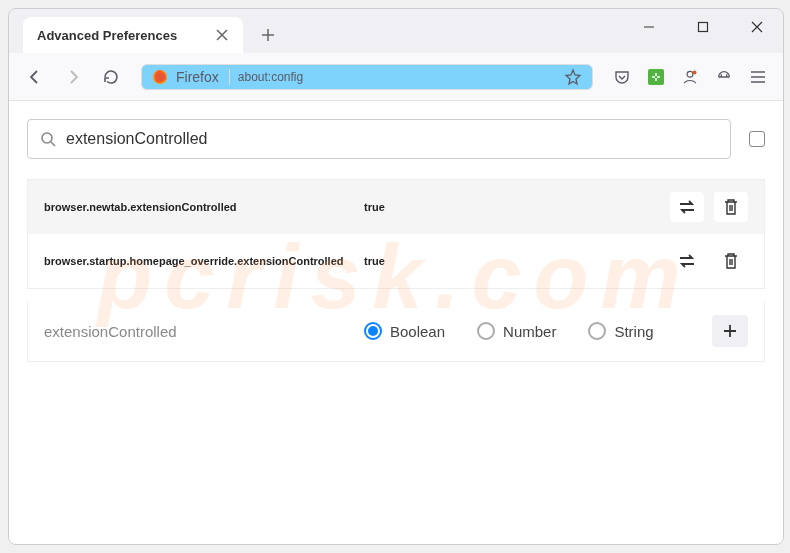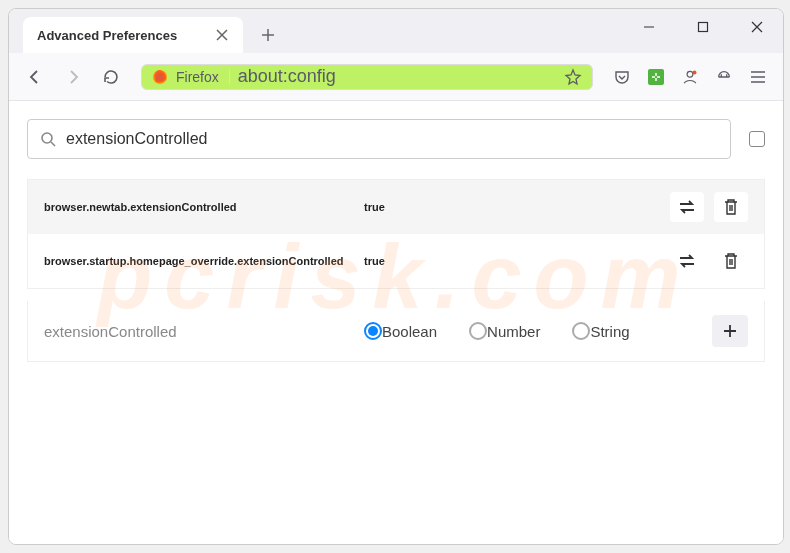--- a/index.html
+++ b/index.html
@@ -7,45 +7,45 @@
 .window { background: #fff; border: 1px solid #ccc; border-radius: 8px; width: 776px; height: 537px; margin: 8px; overflow: hidden; display: flex; flex-direction: column; }
 .titlebar { background: #f0f0f4; height: 44px; display: flex; align-items: flex-end; padding: 0 8px; position: relative; }
 .tab { background: #fff; border-radius: 8px 8px 0 0; padding: 8px 14px; display: flex; align-items: center; gap: 10px; font-size: 13px; color: #333; min-width: 220px; height: 36px; margin-left: 6px; font-weight: bold; }
 .tab-close { width: 14px; height: 14px; color: #666; cursor: pointer; display: flex; align-items: center; justify-content: center; margin-left: auto; }
 .newtab { margin-left: 12px; color: #666; padding: 6px; cursor: pointer; display: flex; align-items: center; justify-content: center; height: 36px; }
 .window-controls { position: absolute; right: 8px; top: 0; height: 36px; display: flex; align-items: center; gap: 18px; }
 .wcbtn { width: 36px; height: 32px; display: flex; align-items: center; justify-content: center; color: #333; cursor: pointer; }
 .toolbar { background: #f9f9fb; height: 48px; display: flex; align-items: center; padding: 0 10px; gap: 6px; border-bottom: 1px solid #e5e5e5; }
 .nav-btn { width: 32px; height: 32px; display: flex; align-items: center; justify-content: center; color: #5b5b66; border-radius: 4px; cursor: pointer; }
 .nav-btn.disabled { color: #bbb; }
-.urlbar { flex: 1; background: #bef264; border: 1px solid #ddd; border-radius: 6px; height: 26px; display: flex; align-items: center; padding: 0 10px; gap: 8px; margin: 0 8px; justify-content: center; }
+.urlbar { flex: 1; background: #7dd3fc; border: 1px solid #ddd; border-radius: 6px; height: 26px; display: flex; align-items: center; padding: 0 10px; gap: 8px; margin: 0 8px; justify-content: center; }
 .firefox-icon { width: 16px; height: 16px; }
 .url-ctx { color: #5b5b66; font-size: 14px; border-right: 1px solid #ddd; padding-right: 10px; }
-.url-text { color: #5b5b66; font-size: 18px; flex: 1; }
+.url-text { color: #5b5b66; font-size: 12px; flex: 1; }
 .url-star { color: #5b5b66; }
 .toolbar-icons { display: flex; align-items: center; gap: 16px; padding: 0 6px; }
 .toolbar-icon { width: 18px; height: 18px; display: flex; align-items: center; justify-content: center; color: #5b5b66; }
 .content { flex: 1; background: #fff; padding: 18px; overflow-y: auto; }
 .search-row { display: flex; align-items: center; gap: 18px; margin-bottom: 20px; }
 .search-box { flex: 1; border: 1px solid #ccc; border-radius: 4px; height: 40px; display: flex; align-items: center; padding: 0 12px; gap: 10px; }
 .search-icon { color: #888; }
 .search-input { border: none; outline: none; font-size: 16px; flex: 1; color: #333; }
 .modified-check { display: flex; align-items: center; gap: 8px; font-size: 15px; color: #333; }
 .checkbox { width: 16px; height: 16px; border: 1.5px solid #888; border-radius: 3px; }
 .prefs-list { border: 1px solid #eee; }
 .pref-row { display: flex; align-items: center; padding: 12px 16px; font-size: 11px; min-height: 48px; }
 .pref-row.striped { background: #f5f5f5; }
 .pref-name { font-weight: 700; color: #222; width: 320px; word-break: break-word; }
 .pref-value { font-weight: 700; color: #222; flex: 1; }
 .pref-actions { display: flex; gap: 10px; }
 .action-btn { width: 34px; height: 30px; background: #fff; border-radius: 4px; display: flex; align-items: center; justify-content: center; color: #333; cursor: pointer; }
 .new-pref-row { display: flex; align-items: center; padding: 14px 16px; border: 1px solid #eee; border-top: none; margin-top: 12px; }
 .new-pref-name { color: #888; font-size: 15px; width: 320px; }
 .radio-group { display: flex; gap: 32px; flex: 1; }
-.radio-item { display: flex; align-items: center; gap: 0; font-size: 15px; color: #444; }
+.radio-item { display: flex; align-items: center; gap: 8px; font-size: 15px; color: #444; }
 .radio { width: 18px; height: 18px; border-radius: 50%; border: 2px solid #aaa; position: relative; }
 .radio.selected { border-color: #0a84ff; }
 .radio.selected::after { content: ''; position: absolute; width: 10px; height: 10px; background: #0a84ff; border-radius: 50%; top: 2px; left: 2px; }
 .add-btn { width: 36px; height: 32px; background: #f0f0f4; border-radius: 4px; display: flex; align-items: center; justify-content: center; font-size: 20px; color: #333; cursor: pointer; }
 .ext-square { width: 16px; height: 16px; background: #52b340; border-radius: 2px; display: flex; align-items: center; justify-content: center; }
 .watermark { position: absolute; top: 50%; left: 50%; transform: translate(-50%, -50%); font-size: 90px; font-weight: 700; color: rgba(255,150,80,0.15); letter-spacing: 12px; pointer-events: none; white-space: nowrap; font-style: italic; }
 svg { display: block; }
 </style>
 </head>
 <body>

